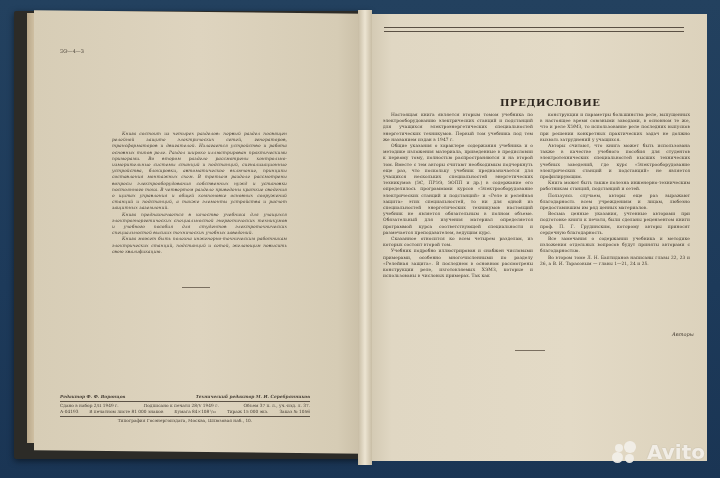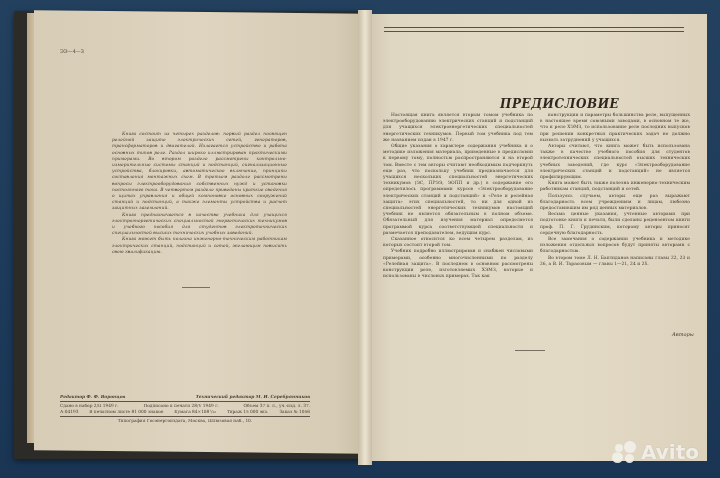--- a/index.html
+++ b/index.html
@@ -56,37 +56,37 @@
       position: absolute; left: 60px; top: 394px; width: 250px; color: #4a4238;
       font-size: 4.3px; line-height: 6px;
     }
     .imprint .row { display: flex; justify-content: space-between; }
     .imprint .rule { height: 1px; background: #5c5246; margin: 1px 0; }
     .imprint .center { text-align: center; }
     .imprint b { font-style: italic; }
     .top-rules { position: absolute; left: 384px; top: 27px; width: 300px; }
     .top-rules div { height: 1px; background: #5a5044; margin-bottom: 3px; }
     .heading {
-      position: absolute; left: 500px; top: 97px; font-size: 12px; font-weight: bold;
-      font-style: italic; letter-spacing: 0.6px; color: #2e271f;
+      position: absolute; left: 500px; top: 97px; font-size: 10px; font-weight: bold;
+      letter-spacing: 0.6px; color: #2e271f;
     }
     .col {
       position: absolute; top: 112px; width: 150px; text-align: justify; color: #3f372c;
     }
     .col p { margin: 0; text-indent: 8px; }
     .col-left { left: 383px; }
     .col-right { left: 540px; top: 112px; }
     .signature {
       position: absolute; left: 672px; top: 331px; font-style: italic; font-size: 5px; color: #3f372c;
     }
     .small-rule {
       position: absolute; left: 515px; top: 350px; width: 30px; height: 1px; background: #7a6f60;
     }
     .watermark {
-      position: absolute; left: 612px; top: 440px; display: flex; align-items: center; gap: 3px;
+      position: absolute; left: 612px; top: 440px; display: flex; align-items: center; gap: 9px;
       color: #f3f0ea; font-family: "DejaVu Sans", sans-serif; font-weight: bold; font-size: 20px;
       opacity: 0.92; text-shadow: 0 0 2px rgba(0,0,0,0.15);
     }
     .dots { position: relative; width: 26px; height: 22px; }
     .dots span { position: absolute; background: #f3f0ea; border-radius: 50%; }
   </style>
 </head>
 <body>
 
 <div class="backdrop"></div>

